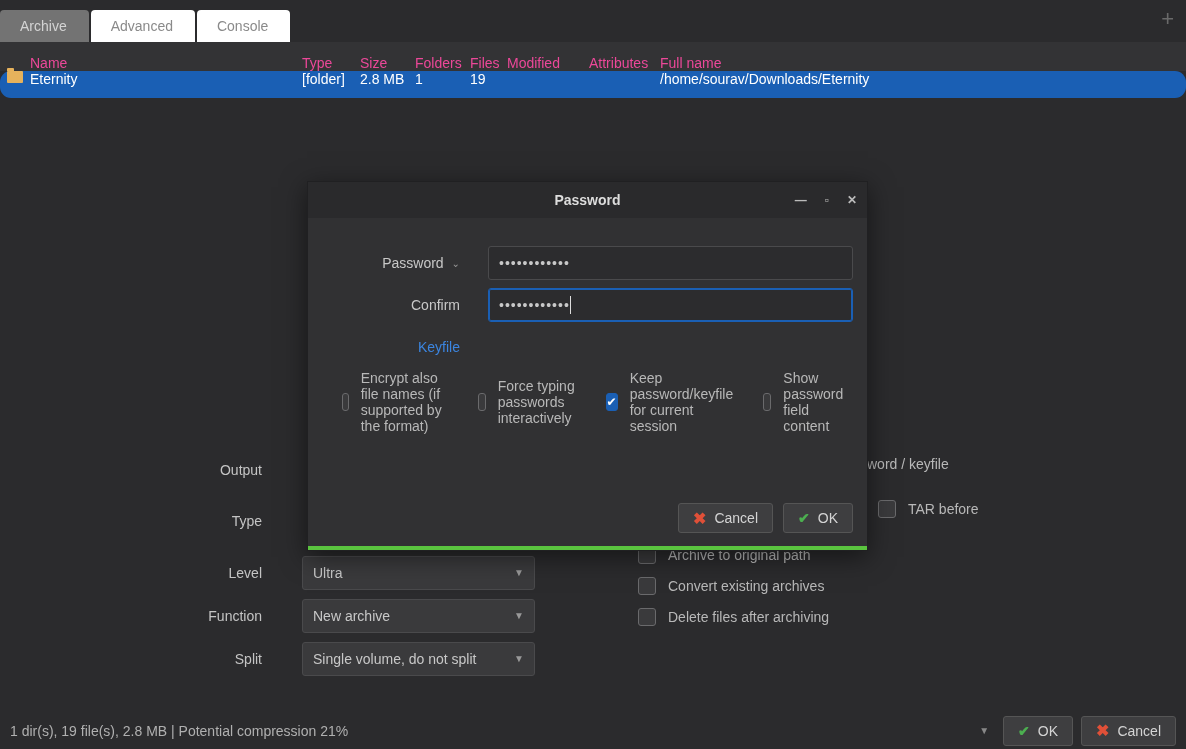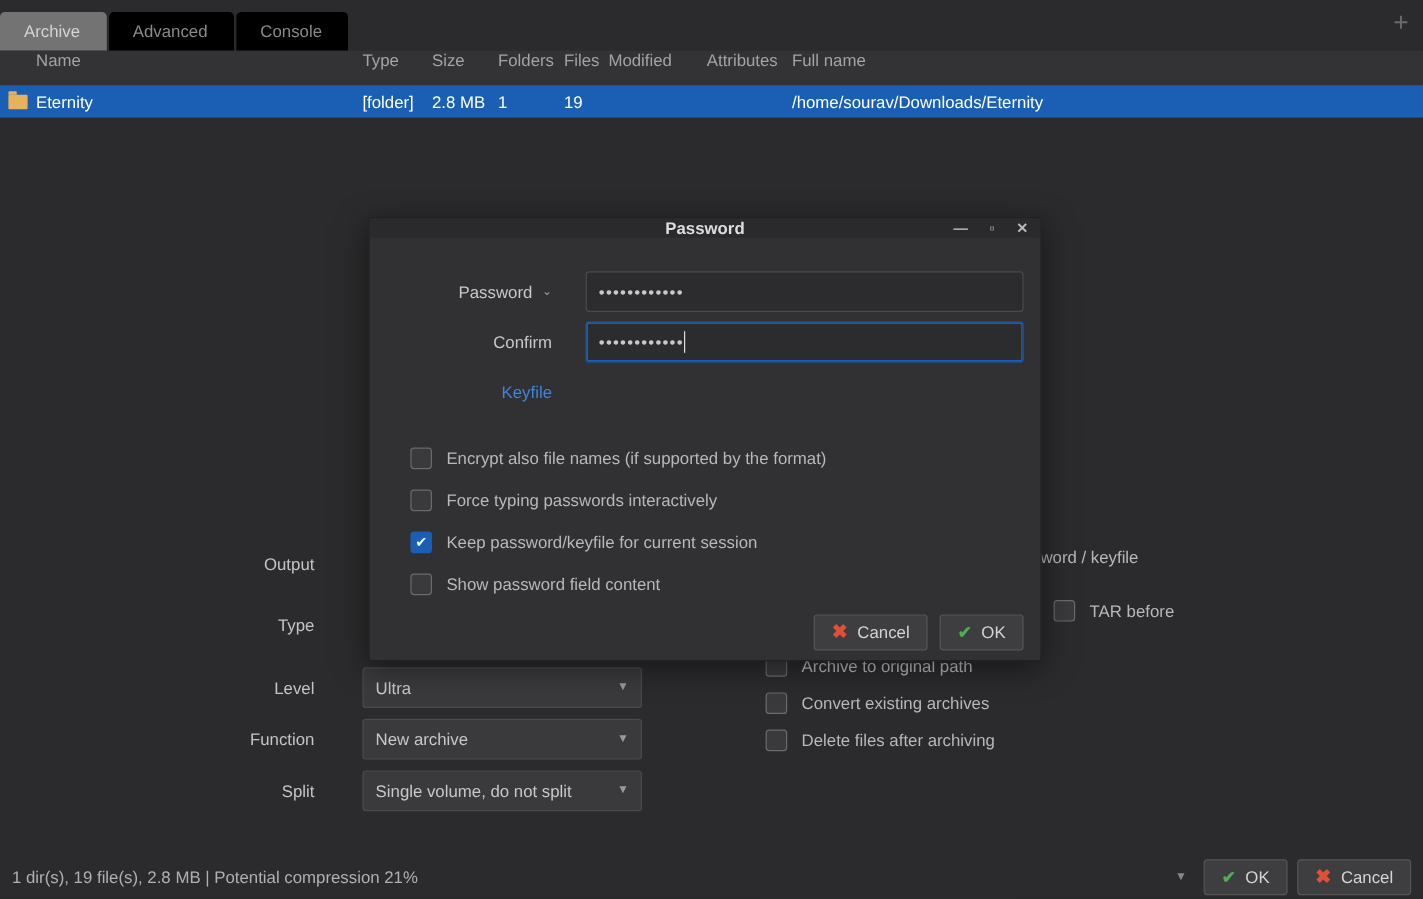--- a/index.html
+++ b/index.html
@@ -15,47 +15,48 @@
   
   .tabs {
     display: flex;
     height: 42px;
     background: #2b2b2d;
     align-items: flex-end;
     position: relative;
   }
   .tab {
     padding: 8px 22px 8px 20px;
-    background: #000000;
+    background: #ffffff;
     color: #8a8a8a;
     border-radius: 4px 4px 0 0;
     margin-right: 2px;
     cursor: pointer;
   }
   .tab.active { background: #737373; color: #d4d4d4; }
   .tab-plus {
     position: absolute;
     right: 12px; top: 6px;
     font-size: 22px;
     color: #6a6a6a;
     cursor: pointer;
   }
   
   .thead {
     display: flex;
     background: #333335;
     height: 29px;
-    align-items: flex-start;
-    color: #a3a3a3;
+    align-items: flex-end;
+    color: #ec4899;
     padding-left: 0;
   }
   .trow {
     display: flex;
     height: 27px;
-    align-items: center;
+    align-items: flex-start;
+    border-radius: 11px;
   }
   .trow.selected { background: #1a5fb4; color: #fff; }
   .col-icon { width: 30px; display:flex; justify-content:center;}
   .col-name { width: 302px; padding-left: 0px; }
   .thead .col-name { padding-left: 30px; }
   .col-type { width: 58px; }
   .col-size { width: 55px; }
   .col-folders { width: 55px; }
   .col-files { width: 37px; }
   .col-modified { width: 66px; }
@@ -154,21 +155,21 @@
     background:#2c2c2e;
     border:1px solid #4a4a4c;
     border-radius:3px;
     padding:0 10px;
     color:#c8c8c8;
     letter-spacing: 1px;
     display:flex; align-items:center;
   }
   .dlg-input.focused { border-color:#1a5fb4; box-shadow: inset 0 0 0 1px #1a5fb4;}
   .keyfile { color:#3b85e0; text-align:right; width:166px; padding-right:28px; height:34px; display:flex; align-items:center; justify-content:flex-end;}
-  .dlg-chks { margin-top:18px; padding-left: 20px; display:flex; flex-direction:column; gap:4px;}
+  .dlg-chks { margin-top:18px; padding-left: 20px; display:flex; flex-direction:row; gap:24px;}
   .dlg-foot {
     height: 48px;
     display:flex; justify-content:flex-end; align-items:center;
     gap:10px; padding:0 14px 8px 0;
   }
   .dlg-accent { height:4px; background:#5ac43f; }
   .cursor {
     display:inline-block;
     width:1px; height:18px;
     background:#ddd;

